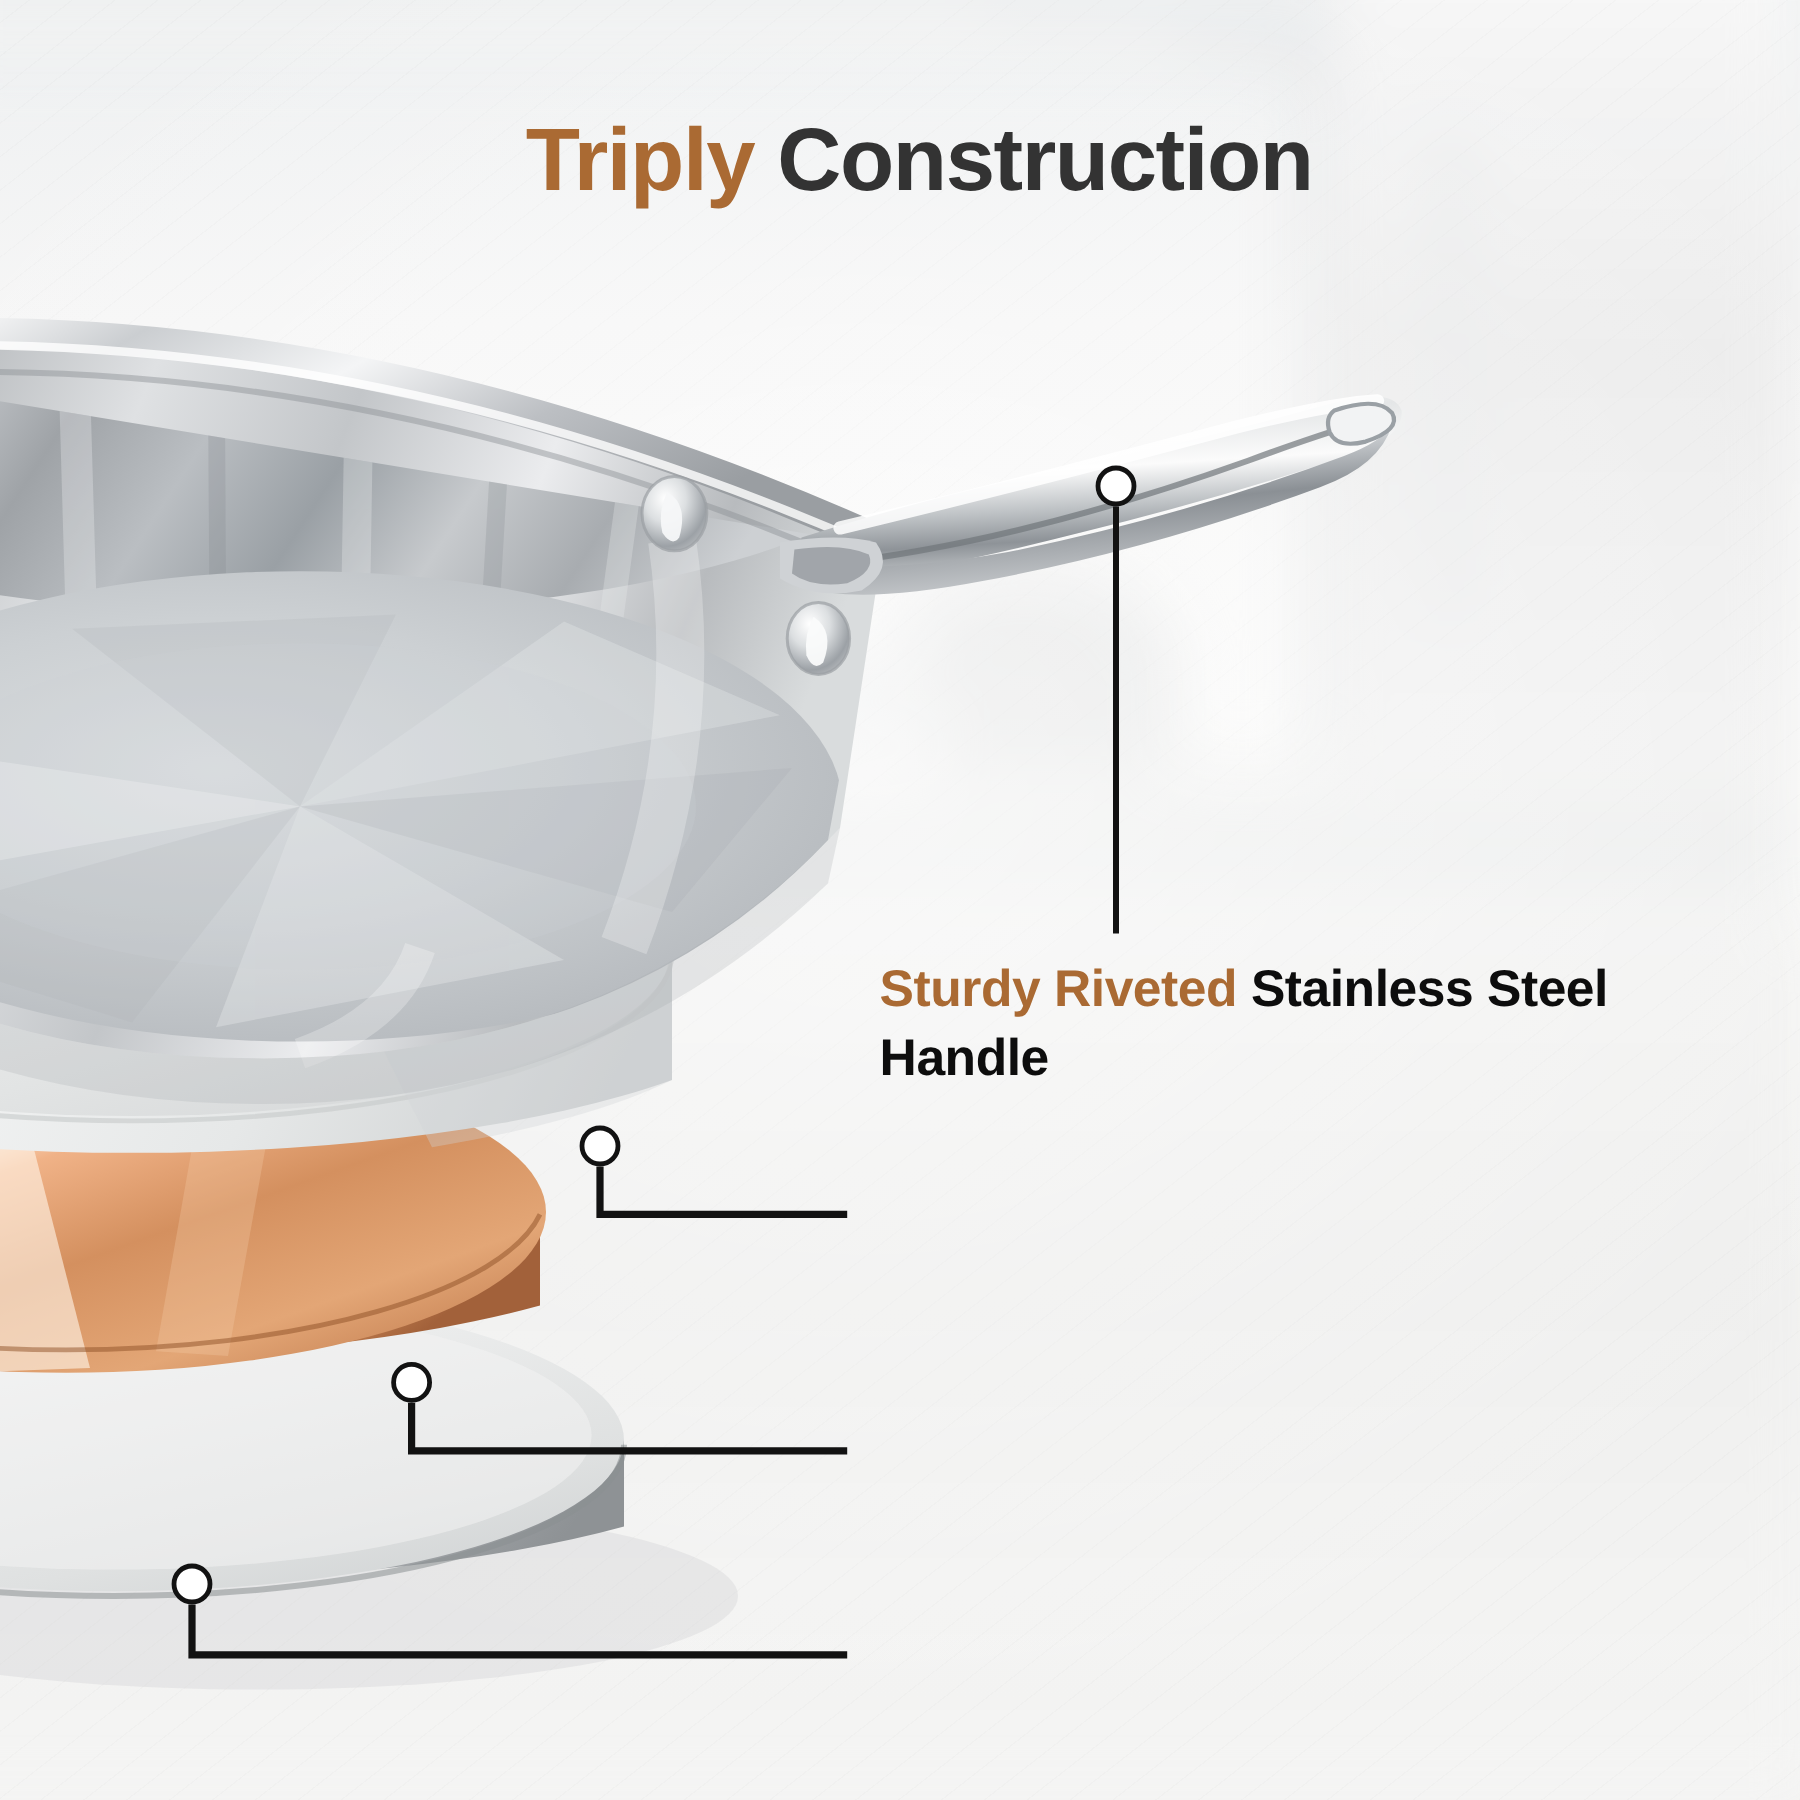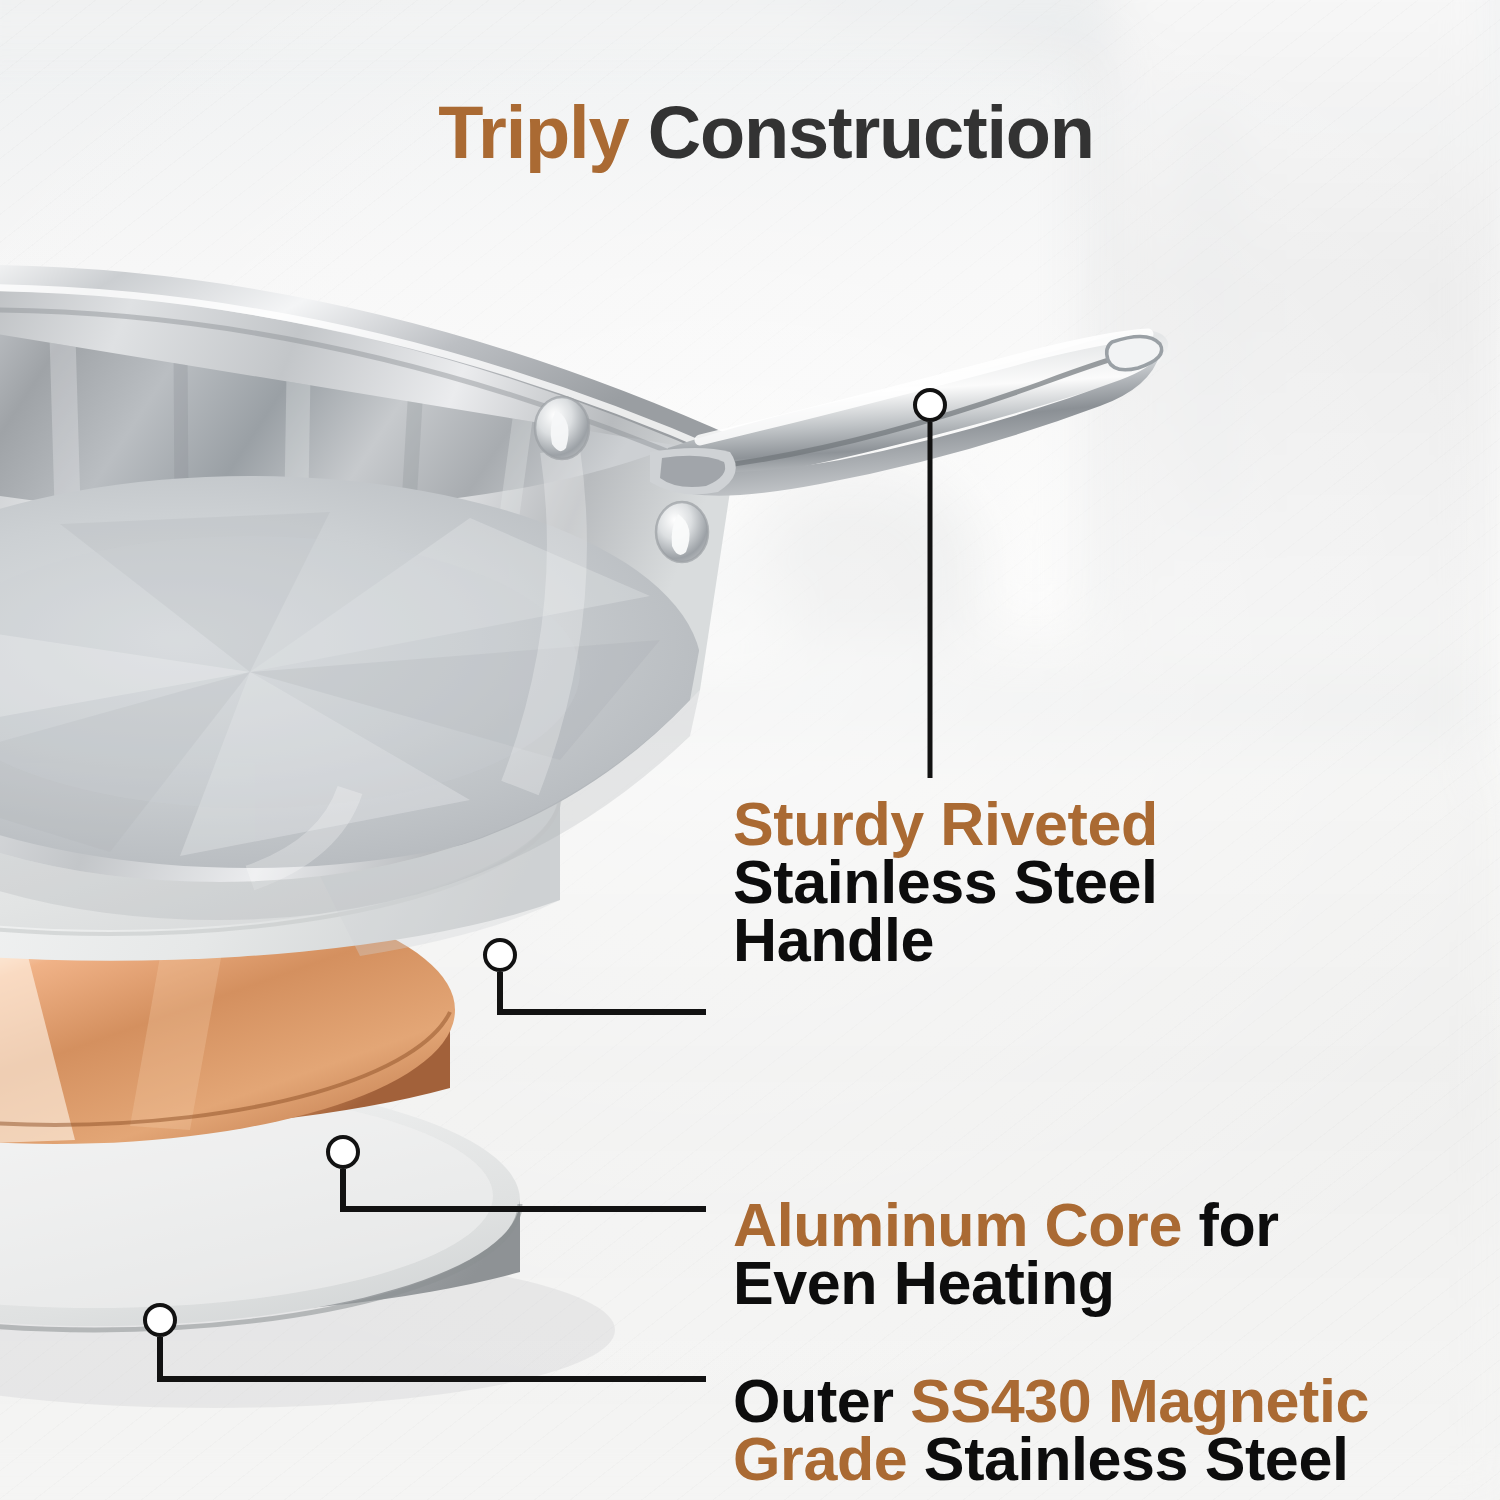--- a/index.html
+++ b/index.html
@@ -104,21 +104,21 @@
     margin-left: -17px; margin-top: -17px;
     border-radius: 50%;
     background: #ffffff;
     border: 4px solid #121212;
     box-sizing: border-box;
   }
   .callout-text {
     position: absolute;
     left: 733px;
     width: 640px;
-    font-size: 61px;
+    font-size: 43px;
     font-weight: 700;
     line-height: 58px;
     color: #0d0d0d;
     letter-spacing: -0.4px;
   }
   .callout-text .accent { color: #aa6a33; }
 
   .c1-text { top: 795px; }
   .c2-text { top: 990px; }
   .c3-text { top: 1196px; }
@@ -403,21 +403,15 @@
     <div class="callout-dot" style="left:500px; top:955px;"></div>
     <div class="callout-dot" style="left:343px; top:1152px;"></div>
     <div class="callout-dot" style="left:160px; top:1320px;"></div>
   </div>
 
   <div class="callout-text c1-text">
     <span class="accent">Sturdy Riveted</span><span> Stainless Steel Handle</span>
   </div>
 
 
-  <div class="callout-text c3-text">
-    <span class="accent">Aluminum Core</span><span> for Even Heating</span>
-  </div>
-
-  <div class="callout-text c4-text">
-    <span>Outer </span><span class="accent">SS430 Magnetic Grade</span><span> Stainless Steel</span>
-  </div>
+
 
 </div>
 
 </body></html>

